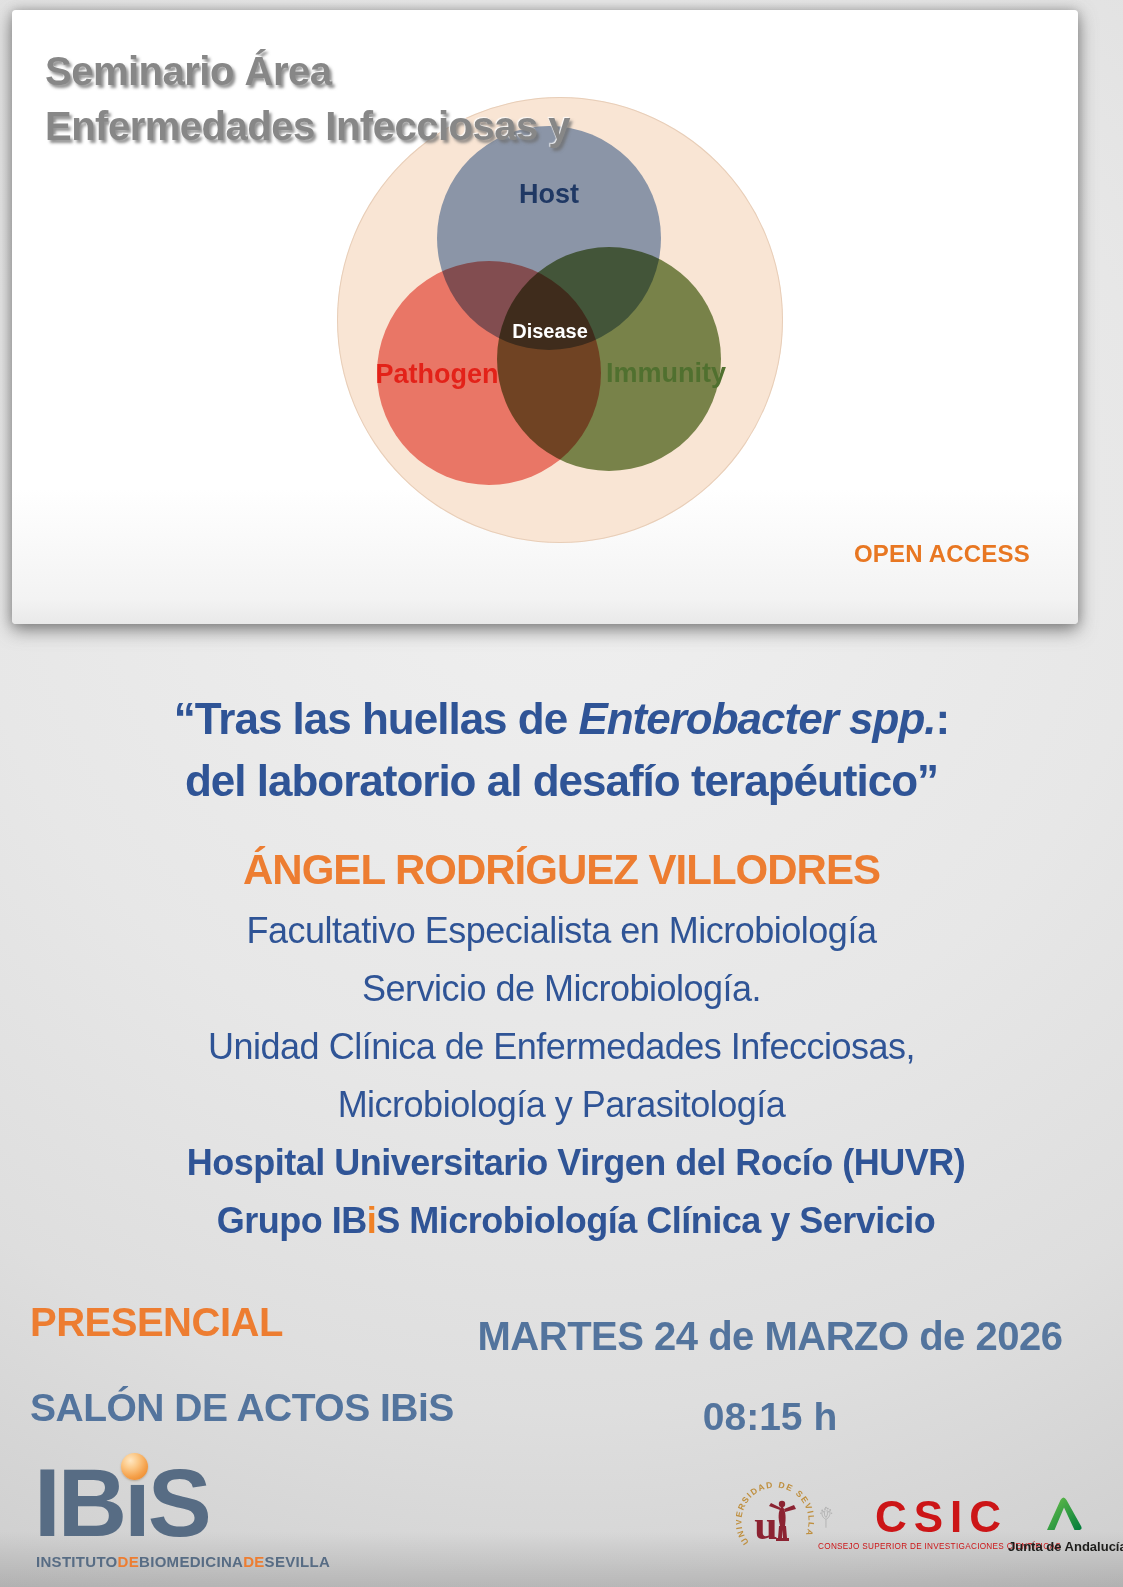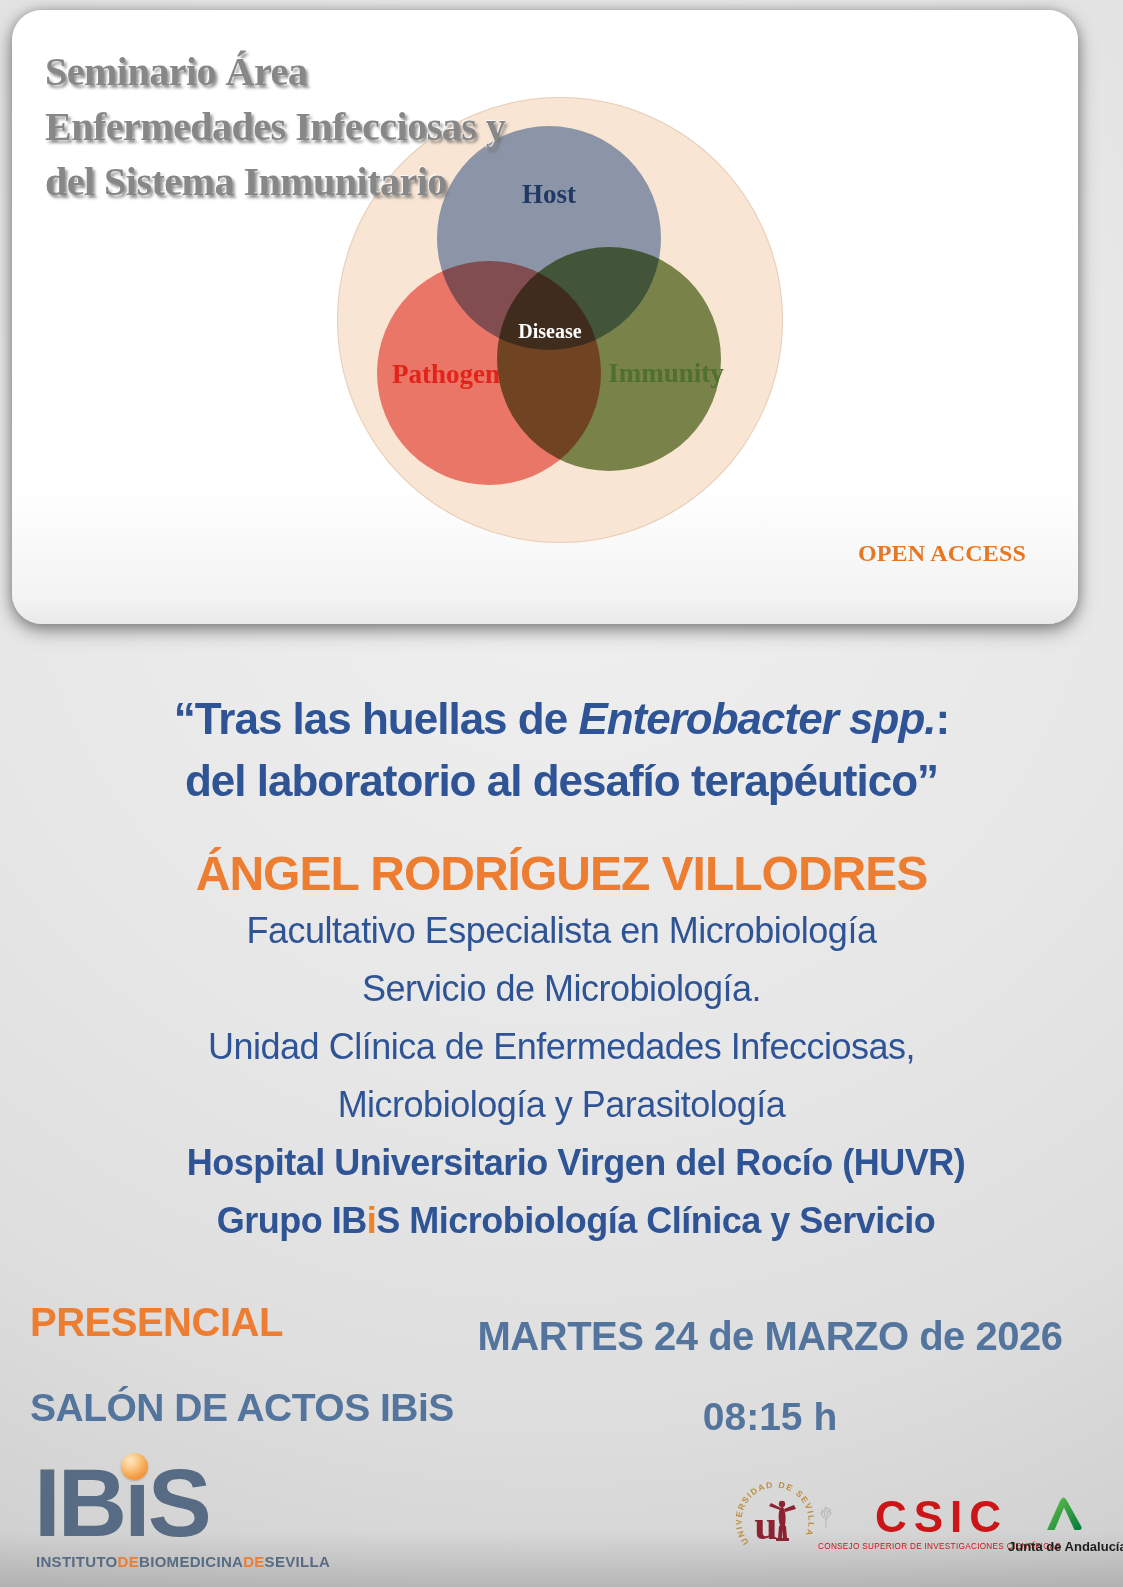--- a/index.html
+++ b/index.html
@@ -9,60 +9,59 @@
   #poster{
     position:relative; width:1123px; height:1587px; overflow:hidden;
     background:
       linear-gradient(180deg, rgba(0,0,0,0) 96.5%, rgba(0,0,0,0.14) 100%),
       radial-gradient(140% 95% at 50% 32%, #f0f0f0 0%, #e7e7e7 38%, #dedede 60%, #cecece 80%, #b4b4b4 100%);
   }
 
   
   .card{
     position:absolute; left:12px; top:10px; width:1066px; height:614px;
-    border-radius:30px;
+    border-radius:4px;
     background:linear-gradient(180deg,#ffffff 0%, #ffffff 78%, #f3f3f3 96%, #e9e9e9 100%);
     box-shadow:0 6px 18px rgba(95,95,95,0.75), 0 0 10px rgba(130,130,130,0.45);
-    font-family:Liberation Serif, serif;
   }
   .area-title{
     position:absolute; left:33px; top:34px; z-index:6;
     font-size:40px; font-weight:bold; line-height:55px; letter-spacing:-0.5px;
     color:#878787;
     text-shadow:-1px -1px 1px rgba(255,255,255,0.85), 2.5px 2.5px 3px rgba(110,110,110,0.75);
   }
 
   
   .venn{ position:absolute; left:322px; top:84px; width:452px; height:452px; isolation:isolate; }
   .venn .circle{ position:absolute; border-radius:50%; }
   .venn .outer{ left:3px; top:3px; width:446px; height:446px; background:#f9e5d4;
                 box-shadow:inset 0 0 0 1px rgba(220,190,165,0.6); }
   .venn .mult{ width:224px; height:224px; mix-blend-mode:multiply; }
   .venn .host-c{ left:103px; top:32px; background:#8ea6c9; }
   .venn .path-c{ left:43px; top:167px; background:#ef837a; }
   .venn .immu-c{ left:163px; top:153px; background:#7b9157; }
   .venn .vlabel{ position:absolute; transform:translate(-50%,-50%); font-weight:bold; white-space:nowrap; z-index:4; }
   .venn .l-host{ left:215px; top:100px; font-size:27px; color:#1f3864; }
-  .venn .l-path{ left:112px; top:280px; font-size:27px; color:#e32219;text-align:right; }
+  .venn .l-path{ left:103px; top:280px; font-size:27px; color:#e32219;text-align:right; }
   .venn .l-immu{ left:332px; top:279px; font-size:27px; color:#50702f; }
   .venn .l-dis { left:216px; top:237px; font-size:20px; color:#ffffff; }
 
   .open-access{
     position:absolute; left:840px; top:530px; width:180px; text-align:center;
     font-size:24px; font-weight:bold; color:#e87722; letter-spacing:0.2px;
   }
 
   
   .talk-title{
     position:absolute; left:0; top:688px; width:100%; text-align:center;
     font-size:44px; font-weight:bold; line-height:62px; letter-spacing:-1px; color:#2f5496;
   }
   .speaker{
     position:absolute; left:0; top:846px; width:100%; text-align:center;
-    font-size:48px; font-weight:bold; letter-spacing:-1px; color:#ed7d31;
+    font-size:42px; font-weight:bold; letter-spacing:-1px; color:#ed7d31;
   }
   .affiliation{
     position:absolute; left:0; top:902px; width:100%; text-align:center;
     font-size:36px; line-height:58px; letter-spacing:-0.5px; color:#2f5496;
   }
   .affiliation .strong{ font-weight:bold;padding-left:29px; }
   .accent-i{ color:#f08125; }
 
   .mode-label{
     position:absolute; left:30px; top:1300px;
@@ -98,21 +97,20 @@
 </head>
 <body>
 
 <div id="poster">
 
   <div class="card">
 
     <div class="area-title">
       <div>Seminario Área</div>
       <div>Enfermedades Infecciosas y</div>
-      <div>del Sistema Inmunitario</div>
     </div>
 
     <div class="venn">
       <div class="circle outer"></div>
       <div class="circle mult host-c"></div>
       <div class="circle mult path-c"></div>
       <div class="circle mult immu-c"></div>
       <span class="vlabel l-host">Host</span>
       <span class="vlabel l-path">Pathogen</span>
       <span class="vlabel l-immu">Immunity</span>

